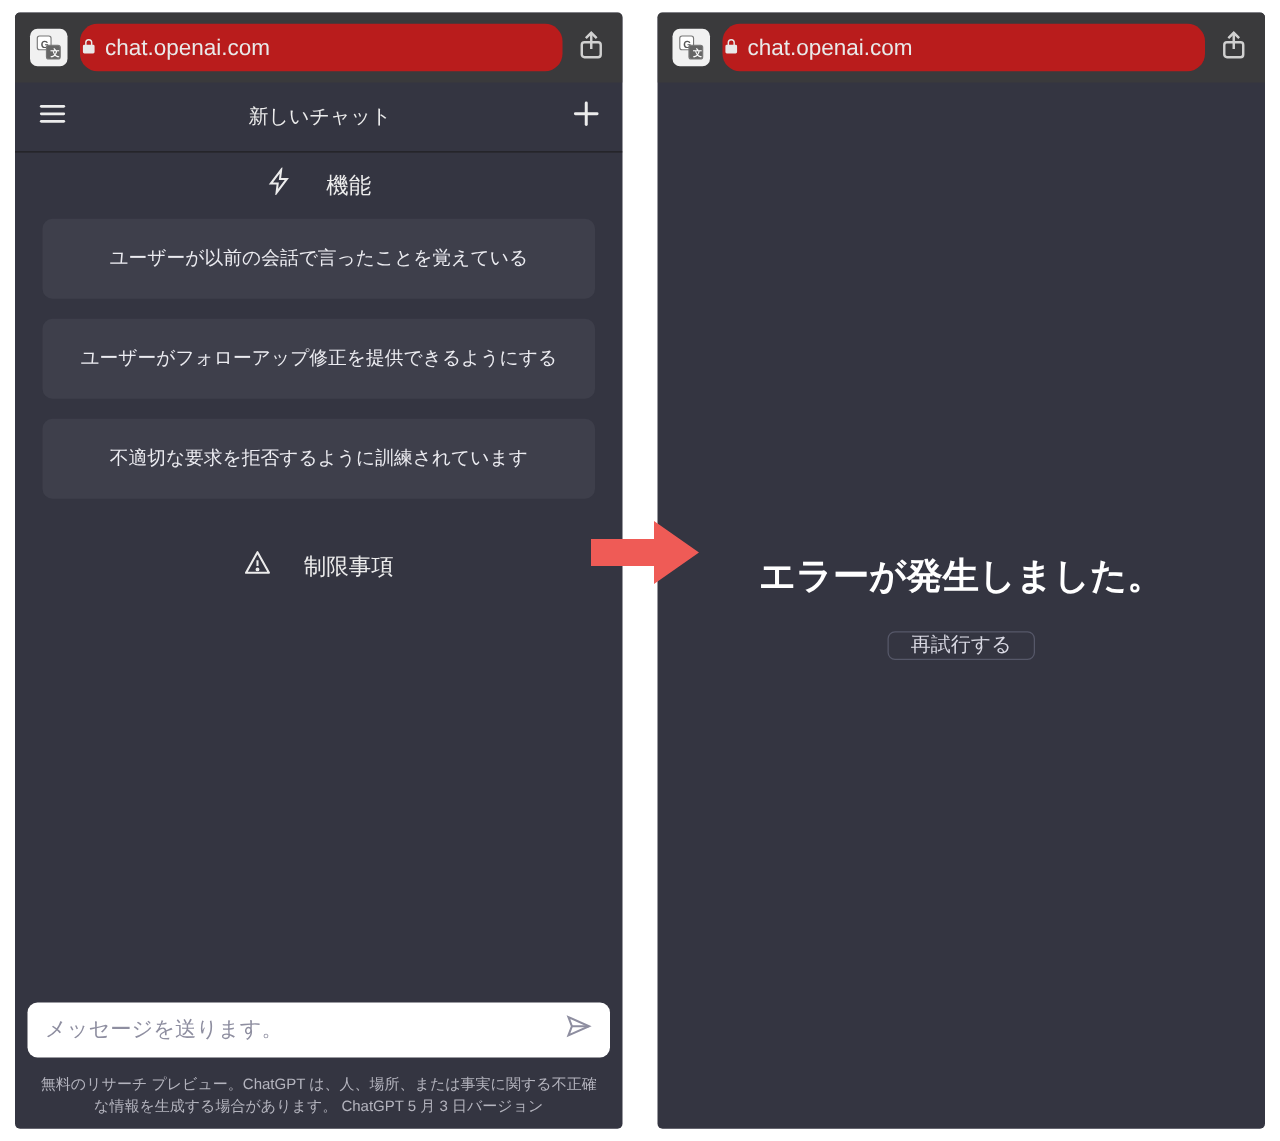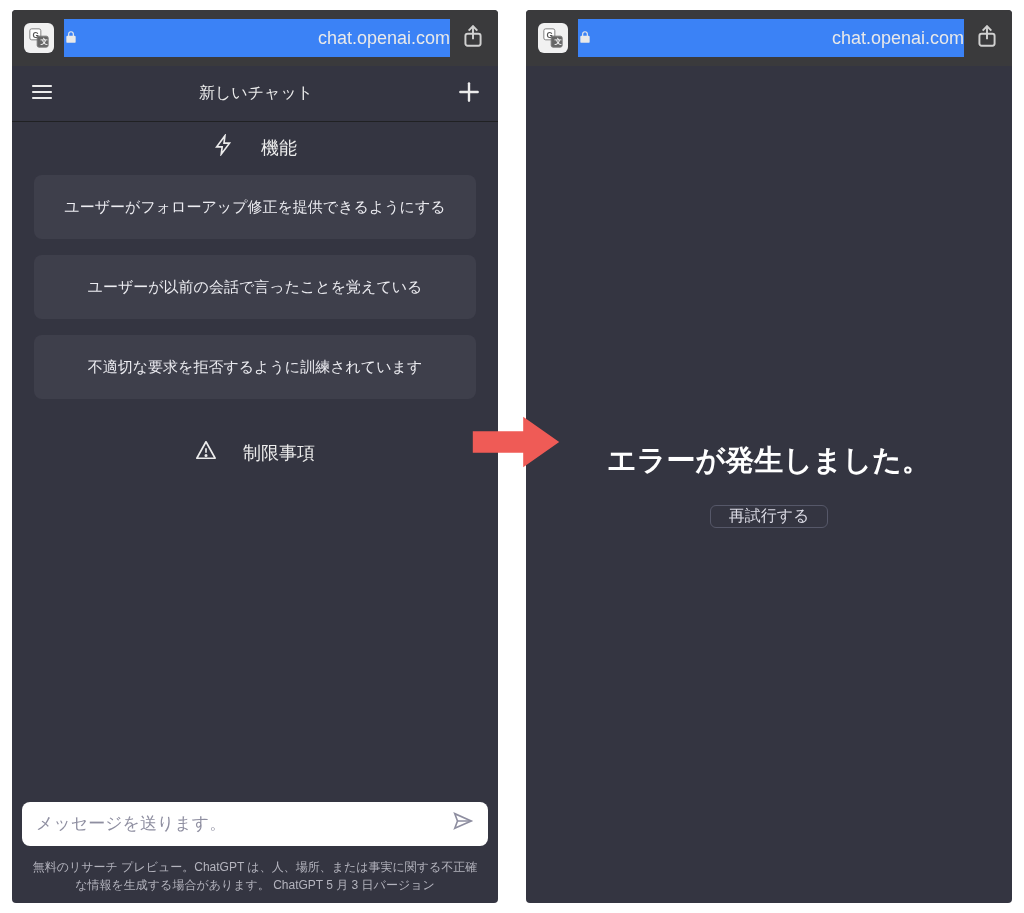--- a/index.html
+++ b/index.html
@@ -39,23 +39,23 @@
       color: #555;
       font-weight: 700;
       font-size: 13px;
       display: flex; align-items: center; justify-content: center;
       position: relative;
     }
     .translate-icon svg { width: 22px; height: 22px; }
     .addr-pill {
       flex: 1;
       height: 38px;
-      background: #3b82f6;
-      border-radius: 0;
-      display: flex; align-items: center; justify-content: space-between;
+      background: #b91c1c;
+      border-radius: 14px;
+      display: flex; align-items: center; justify-content: flex-start;
       gap: 6px;
       color: #e9e9e9;
       font-size: 18px;
     }
     .lock-icon svg { width: 14px; height: 14px; }
     .share-icon { color: #d0d0d0; }
     .share-icon svg { width: 26px; height: 26px; }
 
     
     .app-header {
@@ -163,22 +163,22 @@
     <div class="content">
       <div class="section-head">
         <span>
           <svg viewBox="0 0 24 24" fill="none" stroke="currentColor" stroke-width="1.8">
               <path d="M13 2 4 14h6l-1 8 9-12h-6l1-8z"></path>
             </svg>
         </span>
         <span>機能</span>
       </div>
       <div class="cards">
+        <div class="card">ユーザーが以前の会話で言ったことを覚えている</div>
         <div class="card">ユーザーがフォローアップ修正を提供できるようにする</div>
-        <div class="card">ユーザーが以前の会話で言ったことを覚えている</div>
         <div class="card">不適切な要求を拒否するように訓練されています</div>
       </div>
 
       <div class="spacer"></div>
 
       <div class="section-head">
         <span>
           <svg viewBox="0 0 24 24" fill="none" stroke="currentColor" stroke-width="1.8" stroke-linejoin="round">
               <path d="M12 3 2 21h20L12 3z"></path>
               <line x1="12" y1="10" x2="12" y2="15"></line>

